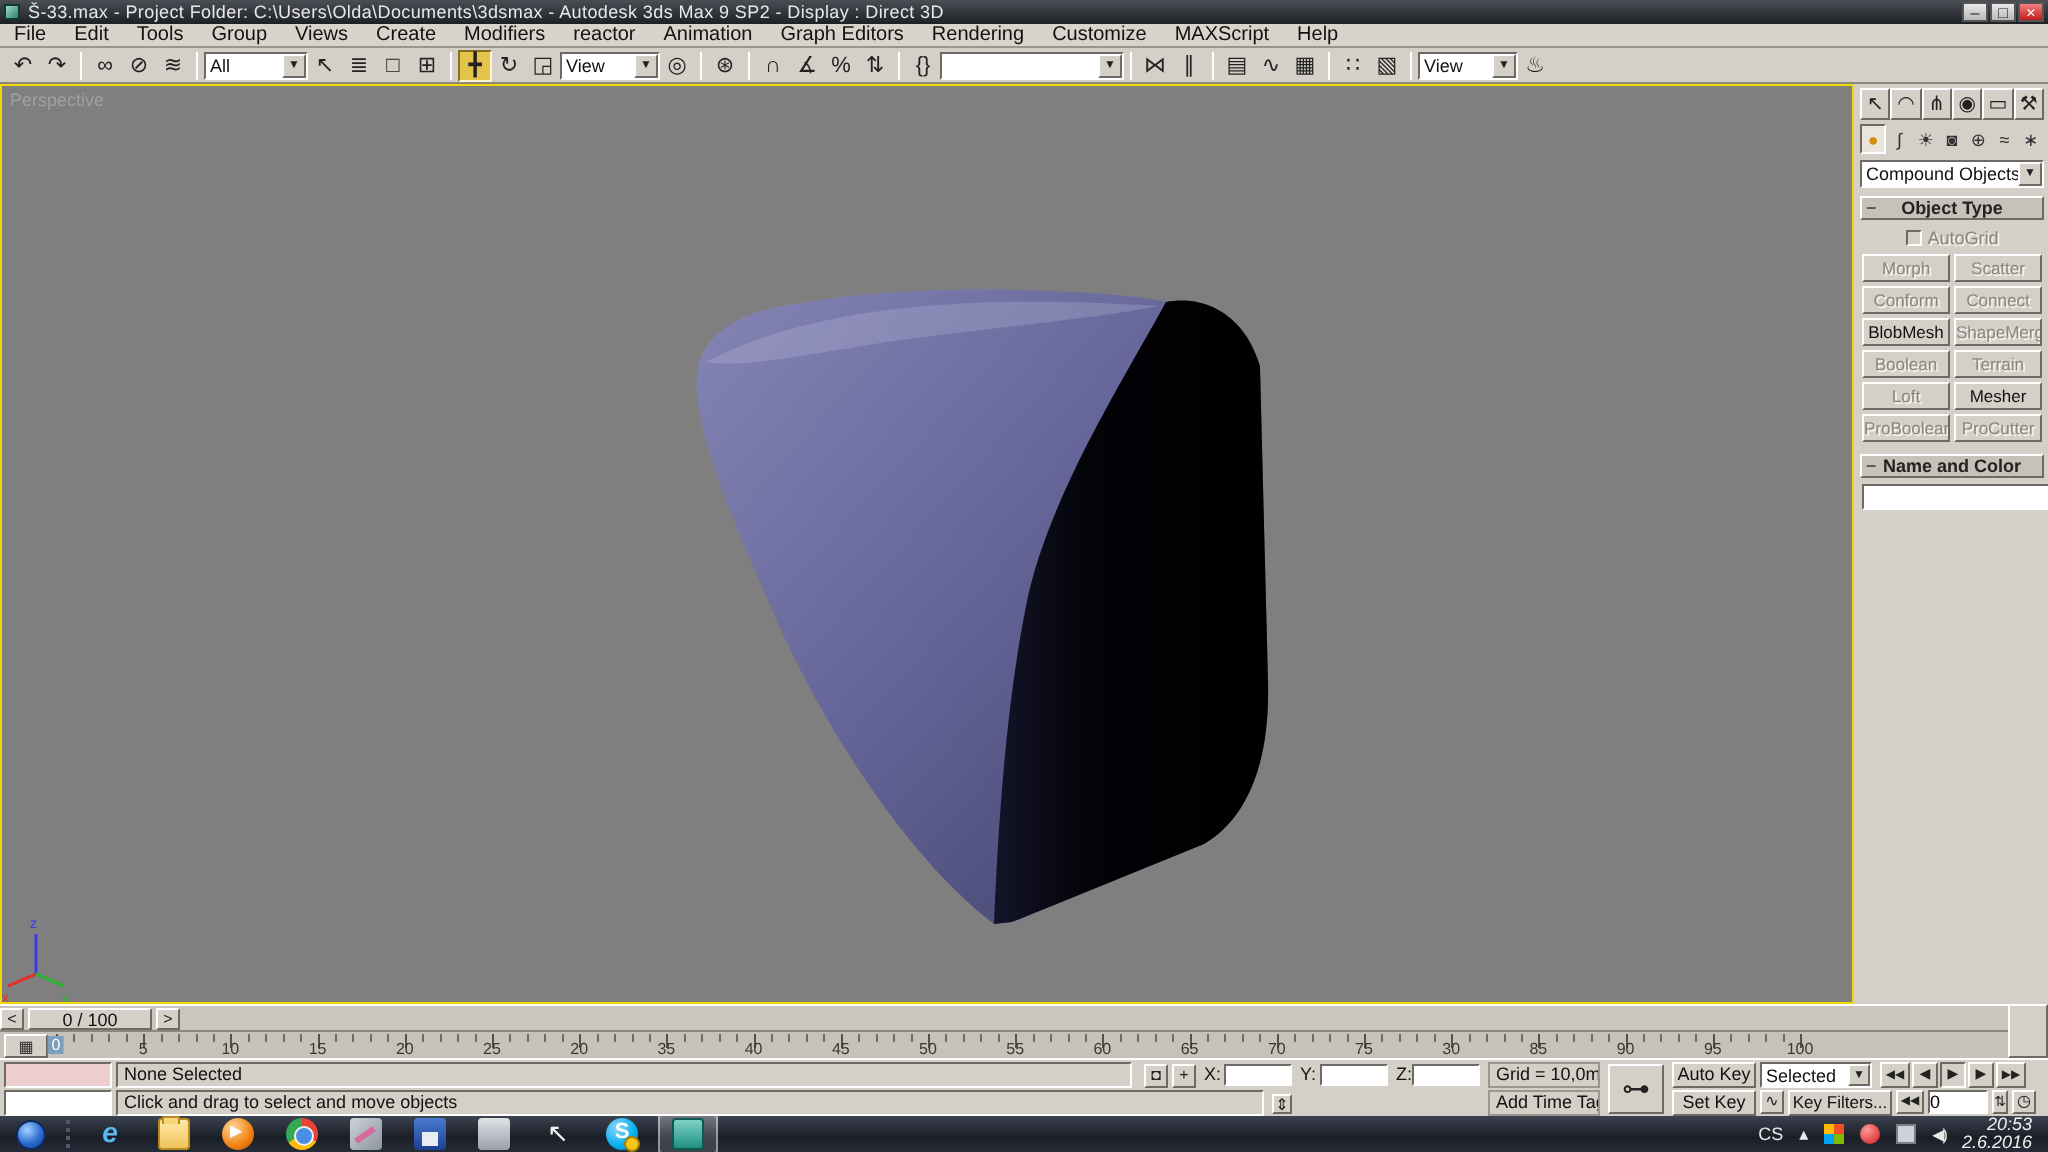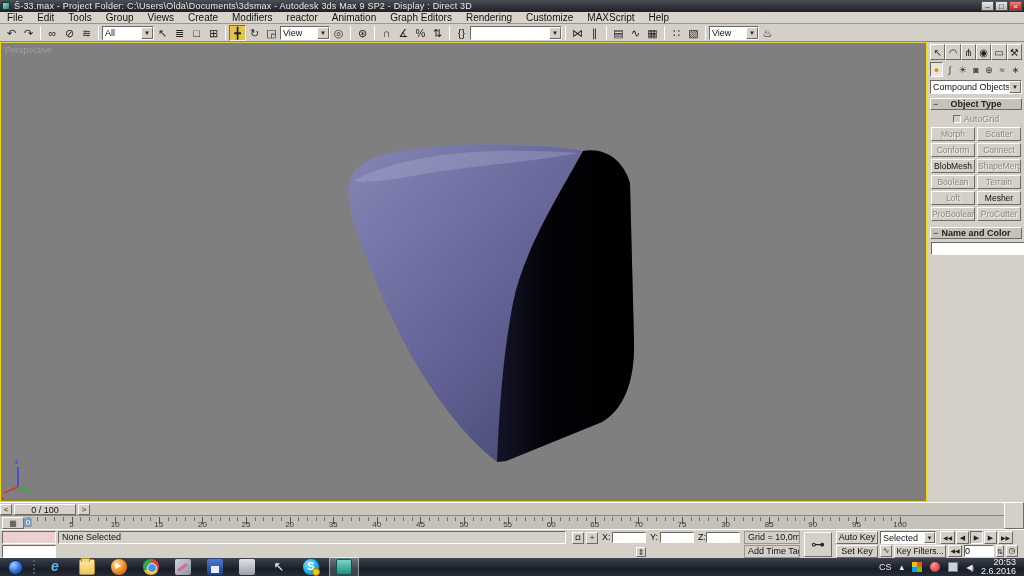--- a/index.html
+++ b/index.html
@@ -121,21 +121,21 @@
   .ico-skype { border-radius:50%; background:radial-gradient(circle at 35% 30%,#8ed4f8,#00aff0 60%,#0077a8); color:#fff; font-size:11px; font-weight:bold; text-align:center; line-height:15px; }
   .ico-skype::after { content:""; position:absolute; right:-1px; bottom:-1px; width:6px; height:6px; border-radius:50%; background:#f5c518; border:1px solid #a87f00; }
   .task-active { background:linear-gradient(rgba(255,255,255,.28),rgba(255,255,255,.10)); border:1px solid rgba(255,255,255,.45); border-radius:2px; padding:1px 6px; margin:0 2px; }
   .ico-teal { width:16px; height:16px; border-radius:2px; background:linear-gradient(#7fd4c8,#1f8f80); border:1px solid #0c5a50; }
   #tray { margin-left:auto; display:flex; align-items:center; color:#e8e8e8; }
   #tray .tray-item { margin:0 4px; font-size:9px; }
   .tray-ico { width:10px; height:10px; flex:none; }
   .ico-flag { background:conic-gradient(#f25022 0 25%,#7fba00 25% 50%,#00a4ef 50% 75%,#ffb900 75%); }
   .ico-red { border-radius:50%; background:radial-gradient(circle at 35% 30%,#ff9a9a,#d01818); }
   .ico-mon { background:#cdd2da; border:1px solid #7a8088; }
-  #clock { text-align:right; font-size:9px; line-height:9px; color:#f0f0f0; margin:0 6px 0 4px; }
+  #clock { text-align:right; font-size:9px; line-height:9px; color:#f0f0f0; margin:0 6px 0 4px;font-style:italic; }
 </style>
 </head>
 <body>
 
 <div id="screen">
 
   <div id="titlebar">
     <div id="app-icon"></div>
     <div id="title-text">Š-33.max    - Project Folder: C:\Users\Olda\Documents\3dsmax    - Autodesk 3ds Max 9 SP2    - Display : Direct 3D</div>
     <div class="win-btn">–</div>
@@ -352,20 +352,21 @@
           <span class="tick-label" style="position: absolute; left: 828.4px;">95</span>
           <span class="tick-label" style="position: absolute; left: 872px;">100</span>
         </div>
     </div>
   </div>
 
   <div id="statusbar">
     <div class="sb sunken" style="left:2px;top:1px;width:54px;height:13px;background:#eecfcf"></div>
     <div class="sb sunken" style="left:2px;top:15px;width:54px;height:13px"></div>
     <div class="sb sunken sb-text" style="left:58px;top:1px;width:508px;height:13px;background:#d4d0c8">None Selected</div>
+    <div class="sb sunken sb-text" style="left:58px;top:15px;width:574px;height:13px;background:#d4d0c8">Click and drag to select and move objects</div>
     <div class="sb raised mini-btn" style="left:636px;top:17px;width:10px;height:10px">⇕</div>
 
     <div class="sb raised mini-btn" style="left:572px;top:2px;width:12px;height:12px">◘</div>
     <div class="sb raised mini-btn" style="left:586px;top:2px;width:12px;height:12px">+</div>
     <span class="sb coord-label" style="left:602px;top:1px">X:</span>
     <input class="sb sunken" style="left: 612px; top: 2px; width: 34px; height: 11px; font-size: 9px;" value="">
     <span class="sb coord-label" style="left:650px;top:1px">Y:</span>
     <input class="sb sunken" style="left: 660px; top: 2px; width: 34px; height: 11px; font-size: 9px;" value="">
     <span class="sb coord-label" style="left:698px;top:1px">Z:</span>
     <input class="sb sunken" style="left: 706px; top: 2px; width: 34px; height: 11px; font-size: 9px;" value="">

